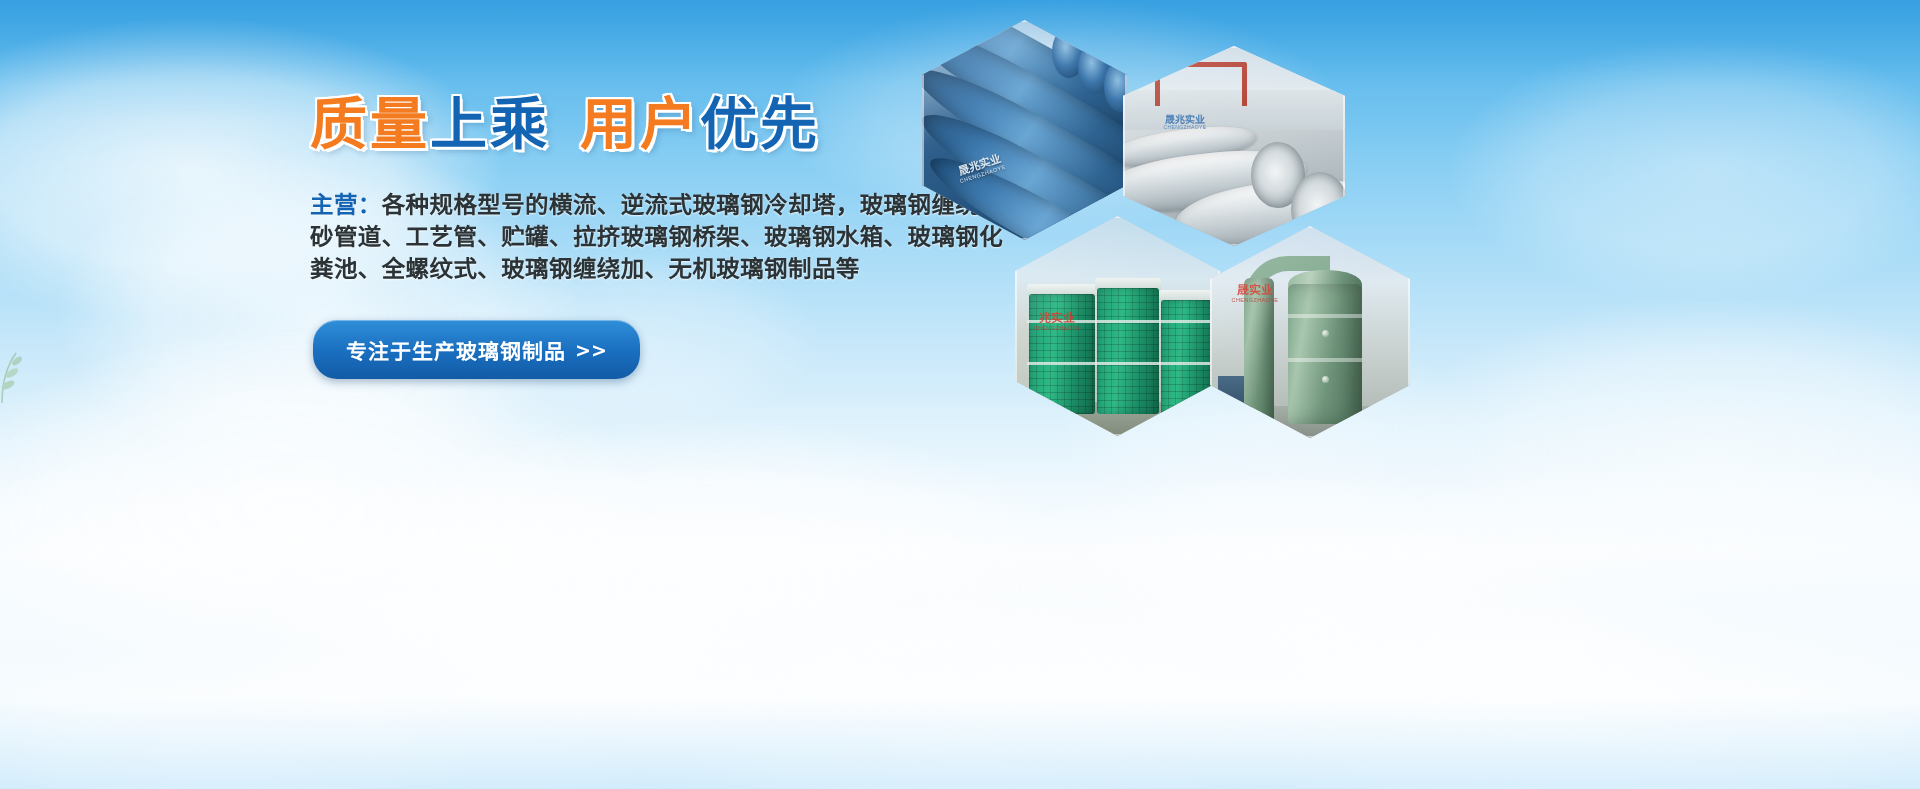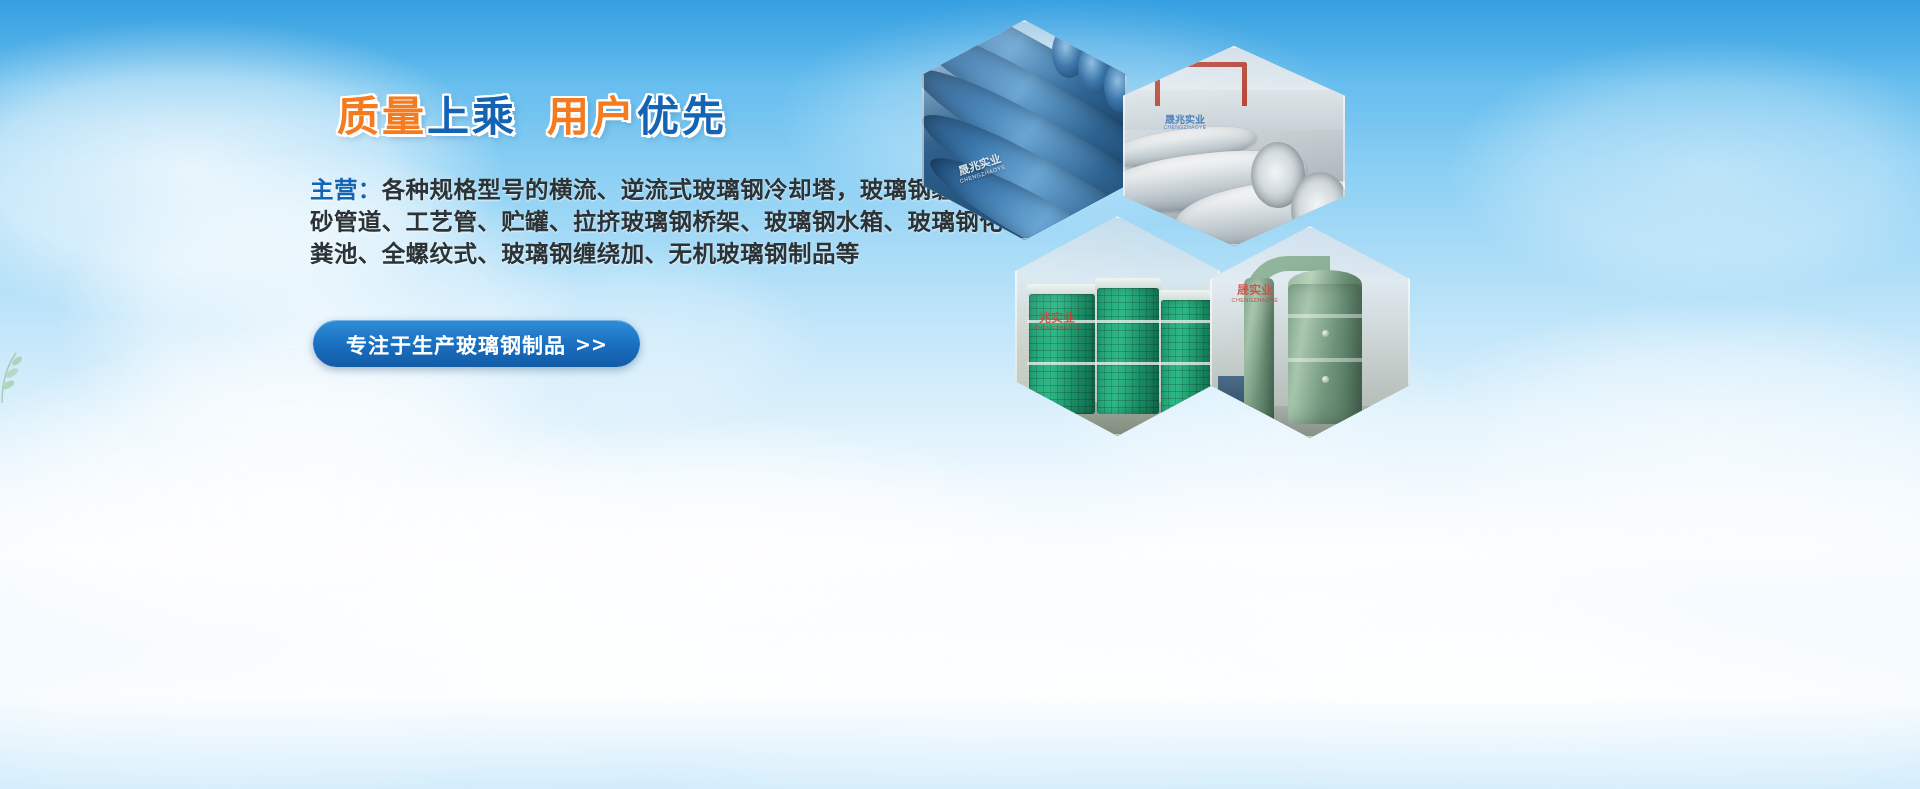--- a/index.html
+++ b/index.html
@@ -65,27 +65,26 @@
   }
   .leafsprig {
     position:absolute; left:0px; top:345px; width:34px; height:58px;
     pointer-events:none; opacity:.5;
   }
 
   
   .copy { position:absolute; left:310px; top:96px; width:620px; }
 
   .headline {
-    font-size:42px;
+    font-size:57px;
     font-weight:bold;
     letter-spacing:3px;
     line-height:1;
     white-space:nowrap;
     font-family:"DejaVu Sans","Liberation Sans",sans-serif;
-    margin-left:27px;
   }
   .headline .seg { display:inline; }
   .hl-orange {
     color:#f47b20;
     text-shadow:
       2px 0 0 #fff, -2px 0 0 #fff, 0 2px 0 #fff, 0 -2px 0 #fff,
       2px 2px 0 #fff, -2px 2px 0 #fff, 2px -2px 0 #fff, -2px -2px 0 #fff,
       3px 3px 0 #fff, 4px 4px 6px rgba(20,70,120,.30);
   }
   .hl-blue {
@@ -108,21 +107,21 @@
     text-shadow:0 1px 2px rgba(255,255,255,.75);
     width:600px;
   }
   .desc .lead { color:#1464b4; }
   .desc p { margin:0; white-space:nowrap; }
 
   
   .cta {
     position:absolute; left:313px; top:320px;
     display:flex; align-items:center; justify-content:center;
-    width:327px; height:47px;
+    width:327px; height:59px;
     border-radius:24px;
     background:linear-gradient(to bottom, #2f8fd8 0%, #1a6fc0 52%, #125ba6 100%);
     box-shadow:0 3px 8px rgba(14,60,110,.35), inset 0 1px 0 rgba(255,255,255,.35);
     color:#ffffff;
     font-size:21px; font-weight:bold; letter-spacing:1px;
     font-family:"DejaVu Sans","Liberation Sans",sans-serif;
     cursor:pointer;
     white-space:nowrap;
   }
   .cta .arrows { margin-left:9px; font-weight:bold; letter-spacing:0px; font-size:19px; }

